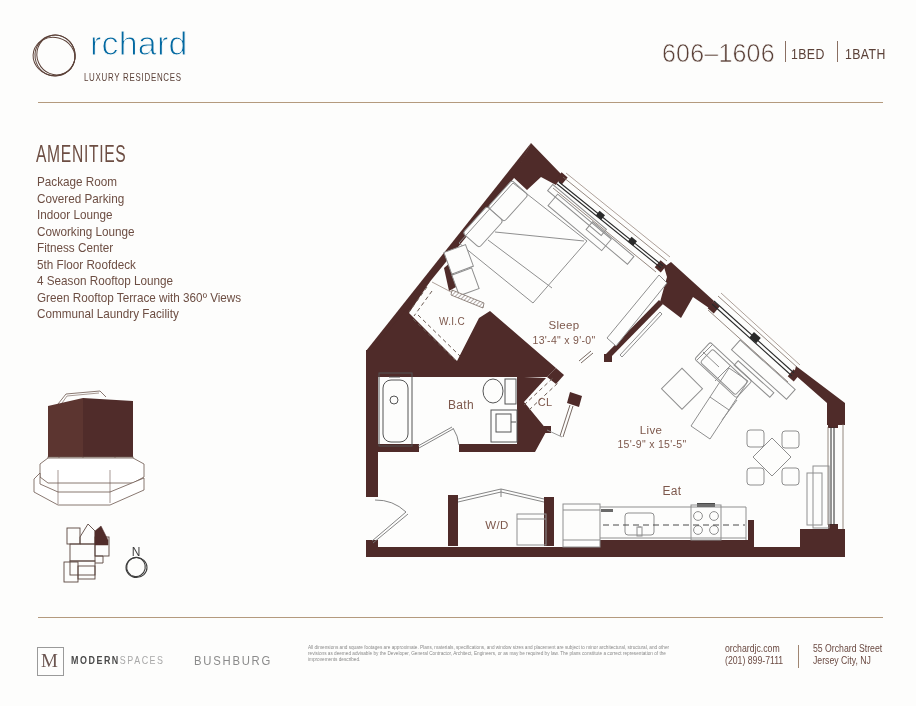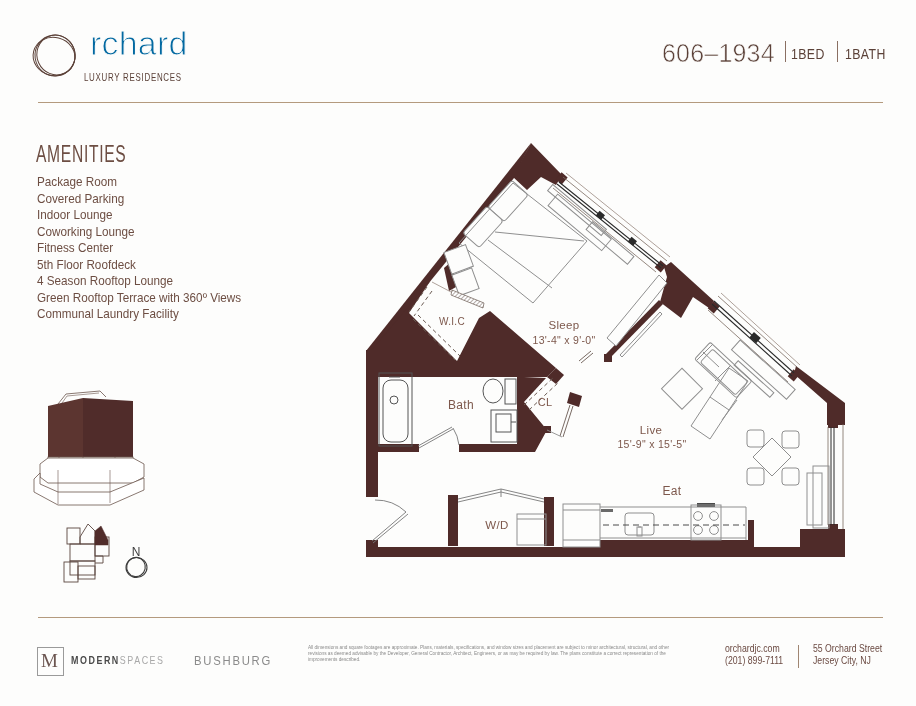--- a/index.html
+++ b/index.html
@@ -13,21 +13,21 @@
 <div class="abs" style="left:84px;top:71px;font-size:11px;color:#5b4138;letter-spacing:1px;transform:scaleX(0.72);transform-origin:left top;">LUXURY RESIDENCES</div>
 
 <svg class="abs" style="left:30px;top:31px;" width="50" height="50" viewBox="0 0 50 50">
   <g fill="none" stroke="#5b4138" stroke-width="1">
     <ellipse cx="25" cy="24.5" rx="20" ry="20.5" transform="rotate(-8 25 24.5)"></ellipse>
     <ellipse cx="24" cy="25.5" rx="21" ry="19" transform="rotate(14 24 25.5)"></ellipse>
     <ellipse cx="26" cy="24" rx="19" ry="20" transform="rotate(-24 26 24)"></ellipse>
   </g>
 </svg>
 
-<div class="abs" style="left:662px;top:39px;font-size:25px;color:#5b4138;letter-spacing:0.2px;-webkit-text-stroke:0.6px #fdfdfc;">606–1934</div>
+<div class="abs" style="left:662px;top:39px;font-size:25px;color:#5b4138;letter-spacing:0.2px;-webkit-text-stroke:0.6px #fdfdfc;">606–1606</div>
 <div class="abs" style="left:785px;top:41px;width:1px;height:21px;background:#8a6f62;"></div>
 <div class="abs" style="left:791px;top:45px;font-size:15px;color:#5b4138;letter-spacing:0.5px;transform:scaleX(0.82);transform-origin:left top;">1BED</div>
 <div class="abs" style="left:837px;top:41px;width:1px;height:21px;background:#8a6f62;"></div>
 <div class="abs" style="left:845px;top:45px;font-size:15px;color:#5b4138;letter-spacing:0.5px;transform:scaleX(0.82);transform-origin:left top;">1BATH</div>
 
 <div class="abs" style="left:38px;top:102px;width:845px;height:1px;background:#b49a7e;"></div>
 
 <div class="abs" style="left:36px;top:141px;font-size:23px;color:#6d4e43;letter-spacing:1px;transform:scaleX(0.68);transform-origin:left top;">AMENITIES</div>
 <div class="abs" style="left:37px;top:174px;font-size:13px;color:#6d4e43;line-height:16.5px;transform:scaleX(0.9);transform-origin:left top;">
 Package Room<br>

